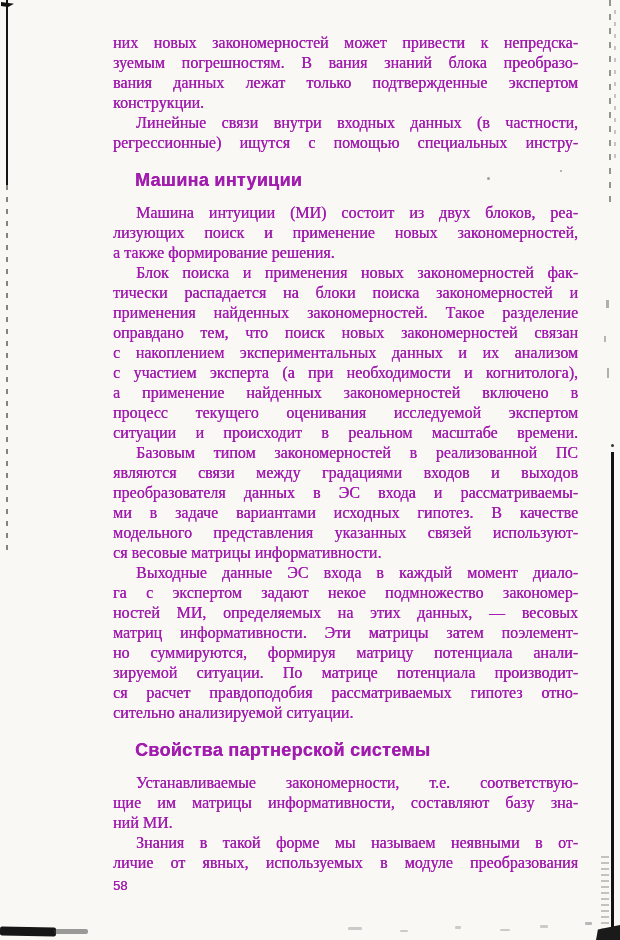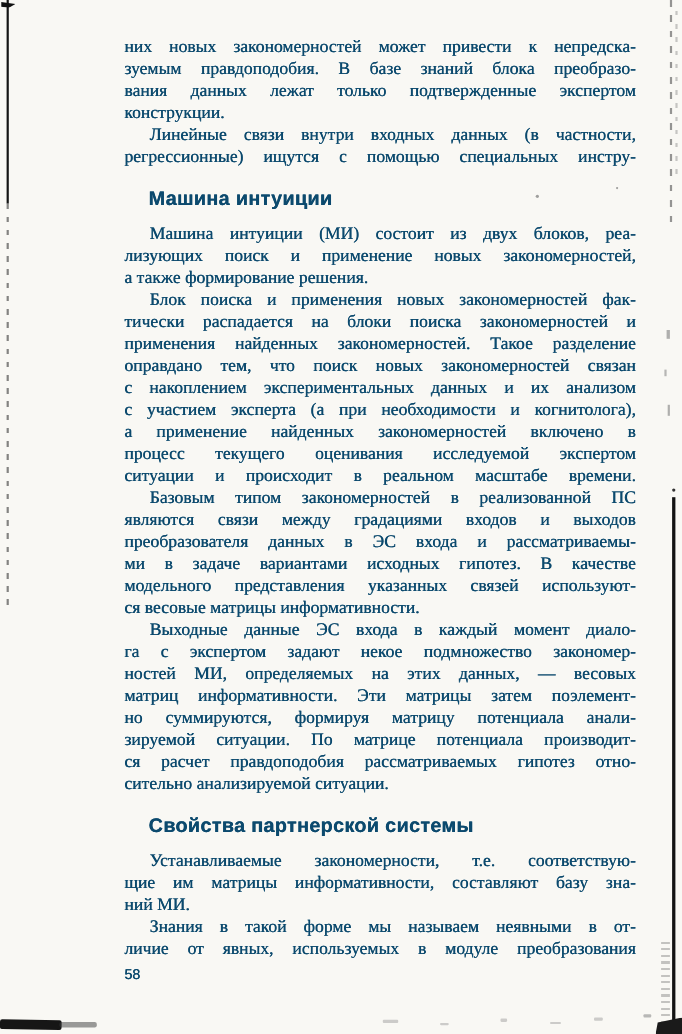--- a/index.html
+++ b/index.html
@@ -2,21 +2,21 @@
 <html><head>
 <meta charset="utf-8">
 <style>
   html,body{margin:0;padding:0;}
   #page{
     position:relative;
     width:620px;height:940px;
     background:#f9f8f4;
     overflow:hidden;
     font-family:"Liberation Serif","DejaVu Serif",serif;
-    color:#0c4a6e;
+    color:#a21caf;
   }
   #text-block{
     position:absolute;
     left:113px;top:33px;
     width:465px;
   }
   .para{margin:0;}
   .line{
     height:20px;
     line-height:20px;
@@ -110,21 +110,21 @@
   <div class="faintmark" id="fm-2"></div>
   <div class="faintmark" id="fm-3"></div>
   <div class="faintmark" id="fm-4"></div>
   <div class="faintmark" id="fm-5"></div>
   <div class="faintmark" id="fm-6"></div>
 
   <div id="text-block">
 
     <div class="para">
         <div class="line">них новых закономерностей может привести к непредска-</div>
-        <div class="line">зуемым правдоподобия. В базе знаний блока преобразо-</div>
+        <div class="line">зуемым погрешностям. В вания знаний блока преобразо-</div>
         <div class="line">вания данных лежат только подтвержденные экспертом</div>
         <div class="line no-stretch">конструкции.</div>
       </div>
       <div class="para">
         <div class="line first">Линейные связи внутри входных данных (в частности,</div>
         <div class="line">регрессионные) ищутся с помощью специальных инстру-</div>
       </div>
       <div class="heading">Машина интуиции</div>
       <div class="para">
         <div class="line first">Машина интуиции (МИ) состоит из двух блоков, реа-</div>

